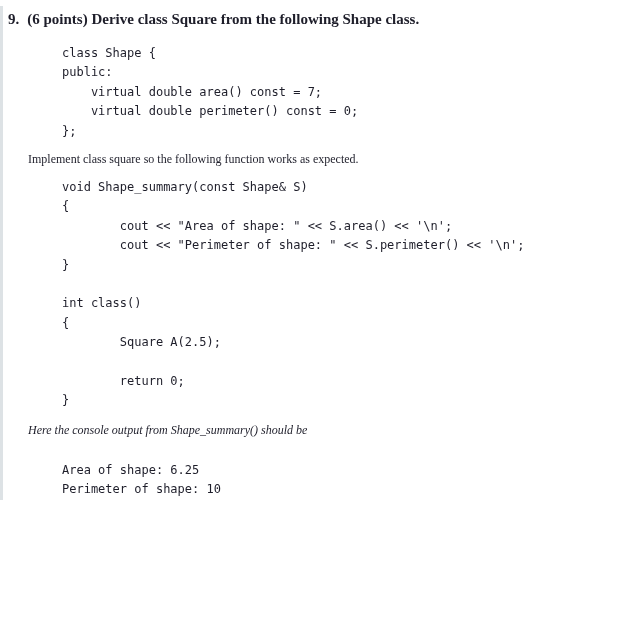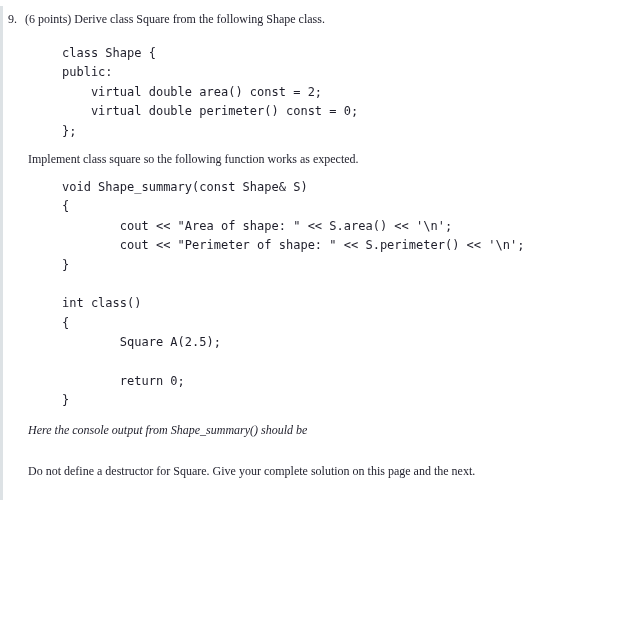--- a/index.html
+++ b/index.html
@@ -18,23 +18,24 @@
     overflow: hidden;
     background: #ffffff;
   }
   .edge-artifact {
     position: absolute;
     left: 0; top: 6px;
     width: 3px; height: 494px;
     background: #dde2e5;
   }
   .question-line {
-    font-size: 12px;
+    font-size: 15px;
     line-height: 21px;
     white-space: nowrap;
+    font-weight: bold;
   }
   .q-num { display: inline-block; margin-right: 8px; }
   .body-text {
     margin-left: 20px;
     font-size: 12px;
     line-height: 20px;
     color: #1e1e2a;
   }
   .code-block {
     margin-left: 54px;
@@ -60,21 +61,21 @@
 <div class="page">
   <div class="edge-artifact"></div>
 
   <div class="question-line">
     <span class="q-num">9.</span><span>(6 points) Derive class Square from the following Shape class.</span>
   </div>
 
   <div class="code-block code-shape">
     <div class="code-line">class Shape {</div>
     <div class="code-line">public:</div>
-    <div class="code-line">    virtual double area() const = 2;</div>
+    <div class="code-line">    virtual double area() const = 7;</div>
     <div class="code-line">    virtual double perimeter() const = 0;</div>
     <div class="code-line">};</div>
   </div>
 
   <p class="body-text implement">Implement class square so the following function works as expected.</p>
 
   <div class="code-block code-program">
     <div class="code-line">void Shape_summary(const Shape&amp; S)</div>
     <div class="code-line">{</div>
     <div class="code-line">        cout &lt;&lt; "Area of shape: " &lt;&lt; S.area() &lt;&lt; '\n';</div>
@@ -84,15 +85,18 @@
     <div class="code-line">int class()</div>
     <div class="code-line">{</div>
     <div class="code-line">        Square A(2.5);</div>
     <div class="code-line"></div>
     <div class="code-line">        return 0;</div>
     <div class="code-line">}</div>
   </div>
 
   <p class="body-text console-intro">Here the console output from Shape_summary() should be</p>
 
+  <div class="code-block code-output">
+    <div class="code-line">Area of shape: 6.25</div>
+    <div class="code-line">Perimeter of shape: 10</div>
+  </div>
 
-  <p class="body-text closing">Do not define a destructor for Square. Give your complete solution on this page and the next.</p>
 </div>
 
 </body></html>

